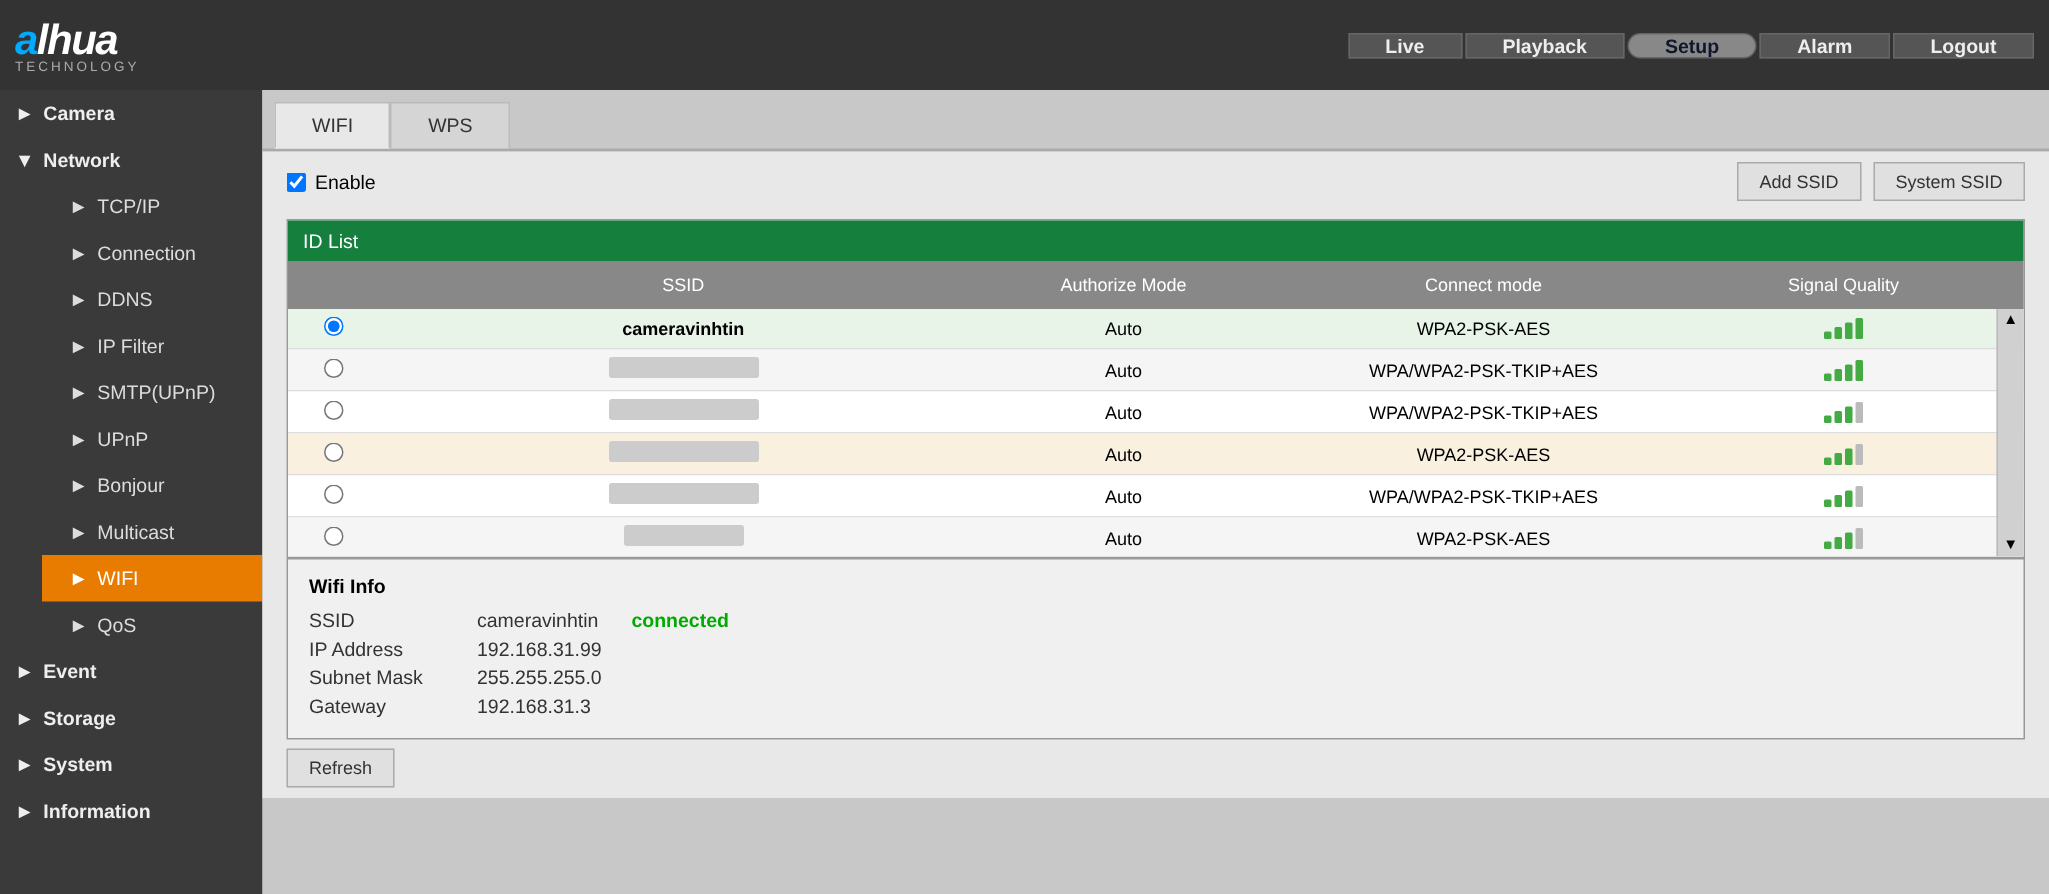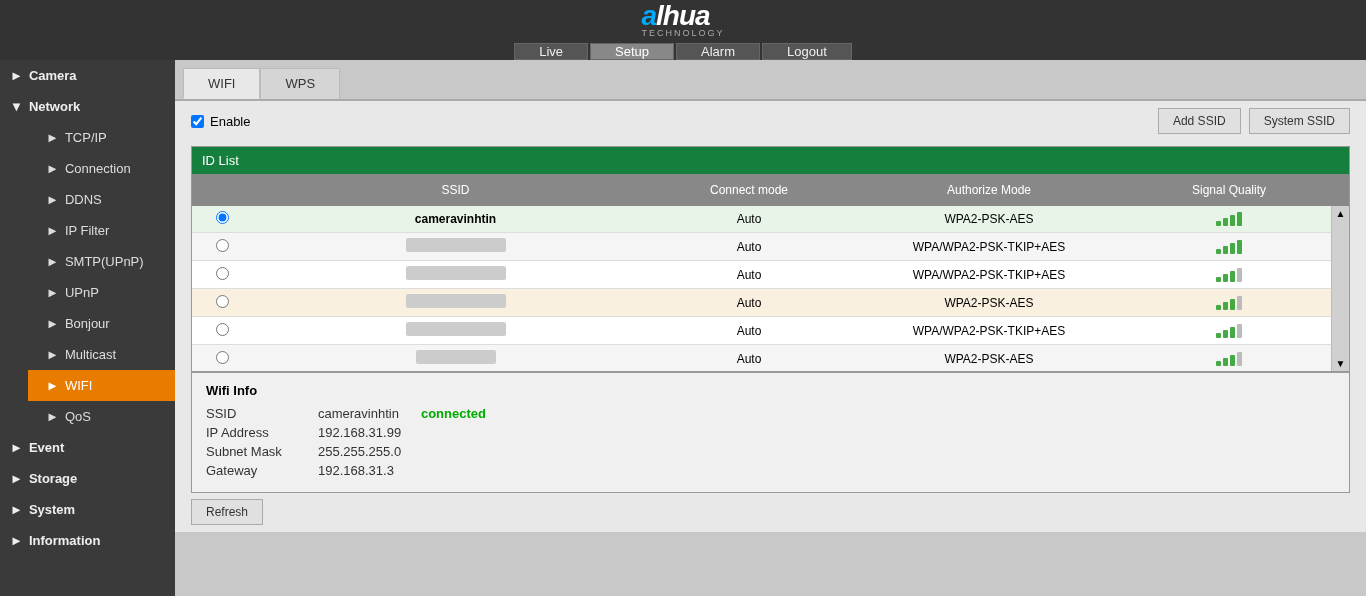--- a/index.html
+++ b/index.html
@@ -1,25 +1,25 @@
 <!DOCTYPE html>
 <html><head>
   <meta charset="utf-8">
   <style>
     * { margin: 0; padding: 0; box-sizing: border-box; }
     body { width: 1366px; height: 596px; font-family: Arial, sans-serif; font-size: 13px; background: #d0d0d0; overflow: hidden; }
 
     
-    .header { background: #333; height: 60px; display: flex; align-items: center; justify-content: space-between; padding: 0 10px; flex-direction: column; }
+    .header { background: #333; height: 60px; display: flex; align-items: center; justify-content: space-between; padding: 0 10px; }
     .logo { display: flex; align-items: center; }
     .logo-text { color: white; font-size: 28px; font-weight: bold; font-style: italic; letter-spacing: -1px; }
     .logo-sub { color: #aaa; font-size: 9px; display: block; margin-top: -4px; letter-spacing: 2px; }
     .nav-buttons { display: flex; gap: 2px; }
-    .nav-btn { background: #555; border: 1px solid #666; color: #eee; padding: 0 24px; cursor: pointer; font-size: 13px; }
-    .nav-btn.active { background: #888; color: #ffffff; }
+    .nav-btn { background: #555; border: 1px solid #666; color: #eee; padding: 0 24px; cursor: pointer; font-size: 13px; font-weight: bold; }
+    .nav-btn.active { background: #888; color: #0f172a; border-radius: 15px; }
 
     
     .main-layout { display: flex; height: 536px; }
 
     
     .sidebar { width: 175px; background: #3a3a3a; color: #ddd; flex-shrink: 0; overflow-y: auto; }
     .sidebar-item { padding: 8px 12px 8px 18px; cursor: pointer; display: flex; align-items: center; gap: 6px; font-size: 13px; }
     .sidebar-item.active { background: #e87c00; color: white; }
     .sidebar-section { padding: 8px 12px 8px 10px; cursor: pointer; display: flex; align-items: center; gap: 6px; font-size: 13px; font-weight: bold; color: #eee; }
     .sidebar-sub { padding-left: 28px; }
@@ -81,20 +81,21 @@
   <div class="logo">
     <div>
       <span class="logo-text">
         <span style="color:#00aaff">a</span><span style="color:white">lhua</span>
       </span>
       <span class="logo-sub">TECHNOLOGY</span>
     </div>
   </div>
   <div class="nav-buttons">
     <button class="nav-btn">Live</button>
+    <button class="nav-btn">Playback</button>
     <button class="nav-btn active">Setup</button>
     <button class="nav-btn">Alarm</button>
     <button class="nav-btn">Logout</button>
   </div>
 </div>
 
 <div class="main-layout">
 
   <div class="sidebar">
     <div class="sidebar-section">
@@ -185,22 +186,22 @@
         </div>
       </div>
 
       <div class="table-section">
         <div class="table-header-row">
           <span>ID List</span>
         </div>
         <div class="col-headers">
           <div class="col-header"></div>
           <div class="col-header">SSID</div>
+          <div class="col-header">Authorize Mode</div>
           <div class="col-header">Connect mode</div>
-          <div class="col-header">Authorize Mode</div>
           <div class="col-header">Signal Quality</div>
           <div class="col-header"></div>
         </div>
         <div class="table-rows" style="position:relative;">
 
           <div class="table-row selected">
             <div class="table-cell"><input type="radio" name="ssid-select" checked="" style=""></div>
             <div class="table-cell ssid-cell">cameravinhtin</div>
             <div class="table-cell">Auto</div>
             <div class="table-cell">WPA2-PSK-AES</div>

